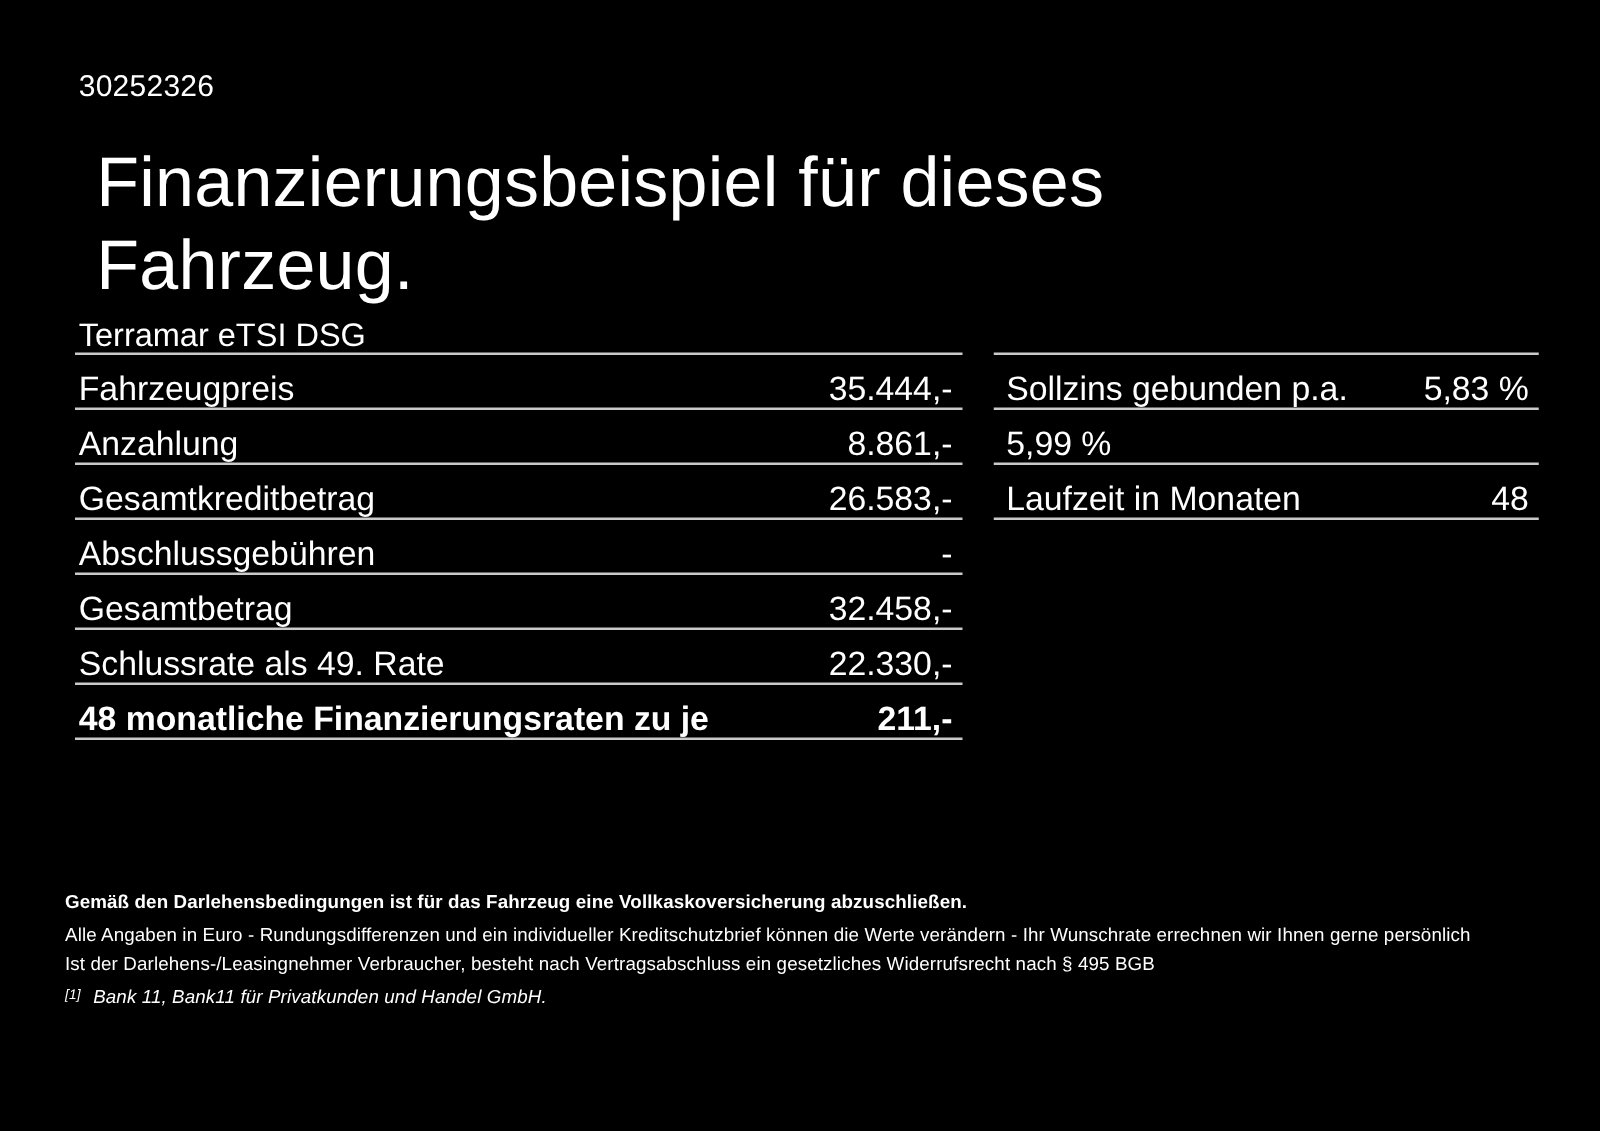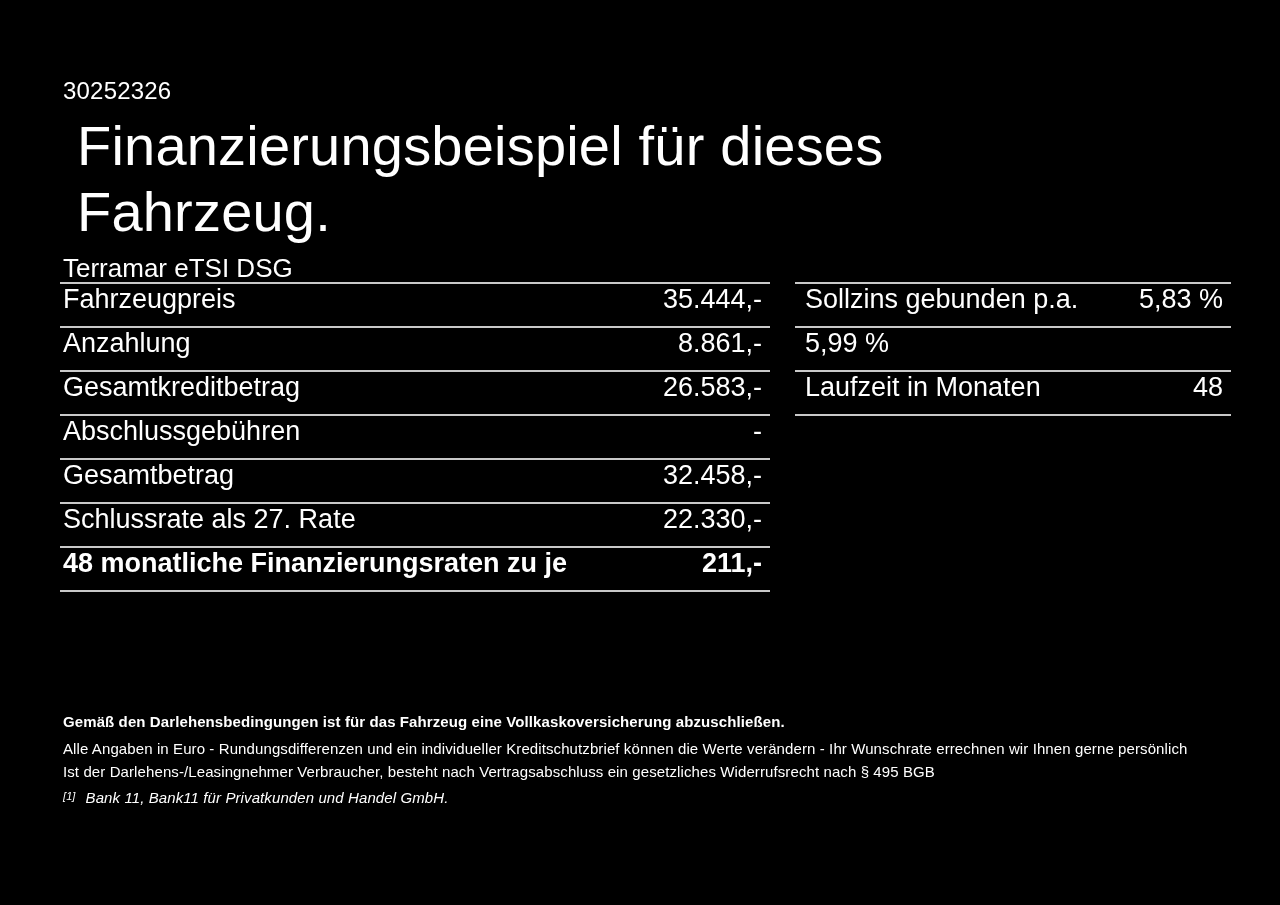--- a/index.html
+++ b/index.html
@@ -11,21 +11,20 @@
     position:relative;
     overflow:hidden;
     -webkit-font-smoothing:antialiased;
   }
   .abs { position:absolute; }
 
   .doc-id {
     left:63px; top:56px;
     font-size:24px;
     letter-spacing:0.2px;
-    margin-top:21px;
   }
 
   .title {
     left:61px; top:97px;
     width:845px;
     margin:16px;
     font-size:56px;
     line-height:66px;
     font-weight:400;
     letter-spacing:0.2px;
@@ -44,36 +43,36 @@
   .tbl-left  { left:60px;  width:710px; }
   .tbl-right { left:795px; width:436px; }
 
   .row {
     box-sizing:border-box;
     height:44px;
     display:flex;
     justify-content:space-between;
     border-bottom:2px solid #c9c9c9;
     font-size:27px;
-    padding:0 8px 0 3px;
+    padding:12px 8px 0 3px;
     white-space:nowrap;
   }
   .tbl-right .row { padding-left:10px;gap:33px; }
   .row.bold { font-weight:700; }
   .lbl { text-align:left; }
   .val { text-align:right; }
   .sup-ref {
     font-size:15px;
     position:relative;
     top:-10px;
     margin-left:4px;
   }
 
   .fn {
-    left:63px;
+    left:52px;
     margin:0;
     font-size:15px;
     letter-spacing:0.1px;
     white-space:nowrap;
     text-align:center;
   }
   .fn-bold { top:713px; font-weight:700; }
   .fn-1 { top:740px; }
   .fn-2 { top:763px; }
   .fn-foot { top:789px;font-style:italic; }
@@ -110,21 +109,21 @@
     </div>
     <div class="row">
       <span class="lbl">Abschlussgebühren</span>
       <span class="val">-</span>
     </div>
     <div class="row">
       <span class="lbl">Gesamtbetrag</span>
       <span class="val">32.458,-</span>
     </div>
     <div class="row">
-      <span class="lbl">Schlussrate als 27. Rate</span>
+      <span class="lbl">Schlussrate als 49. Rate</span>
       <span class="val">22.330,-</span>
     </div>
     <div class="row bold">
       <span class="lbl">48 monatliche Finanzierungsraten zu je</span>
       <span class="val">211,-</span>
     </div>
   </div>
 
   <div class="tbl tbl-right">
     <div class="row">

